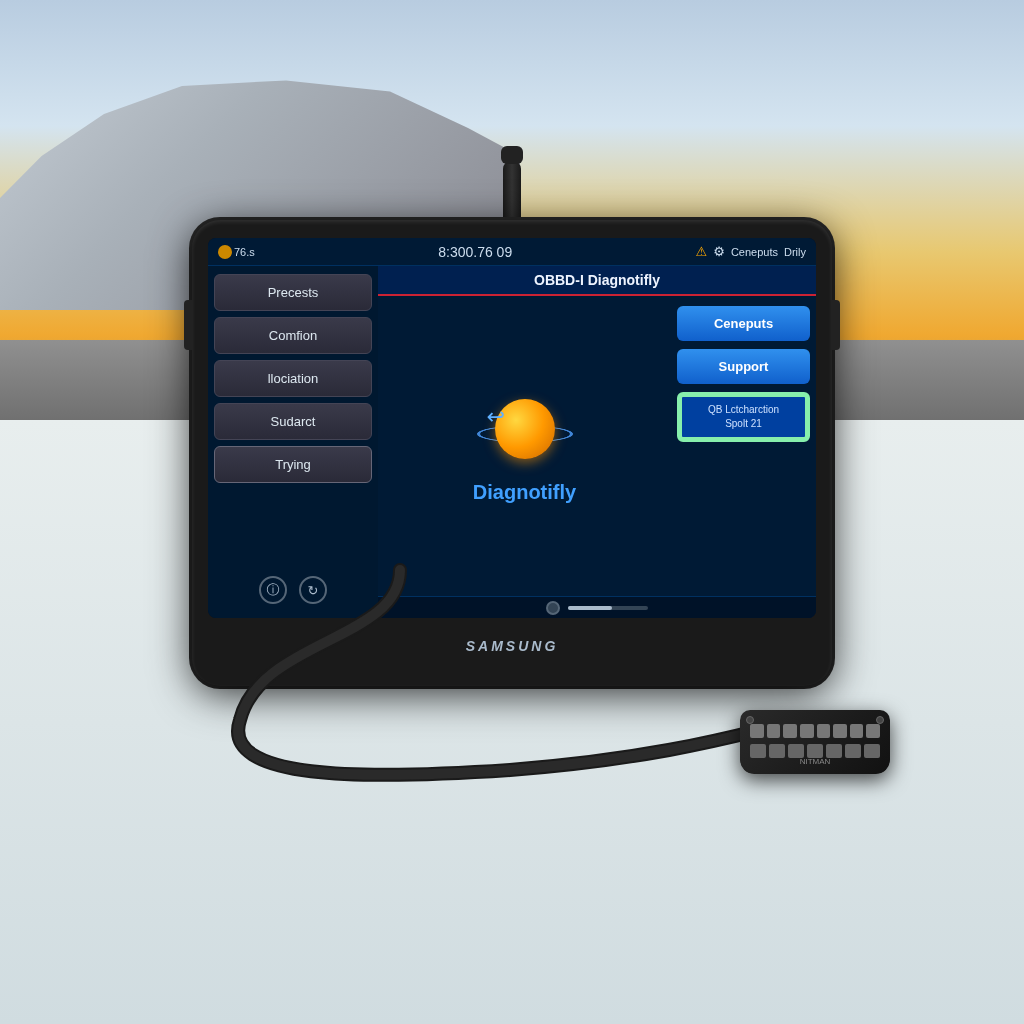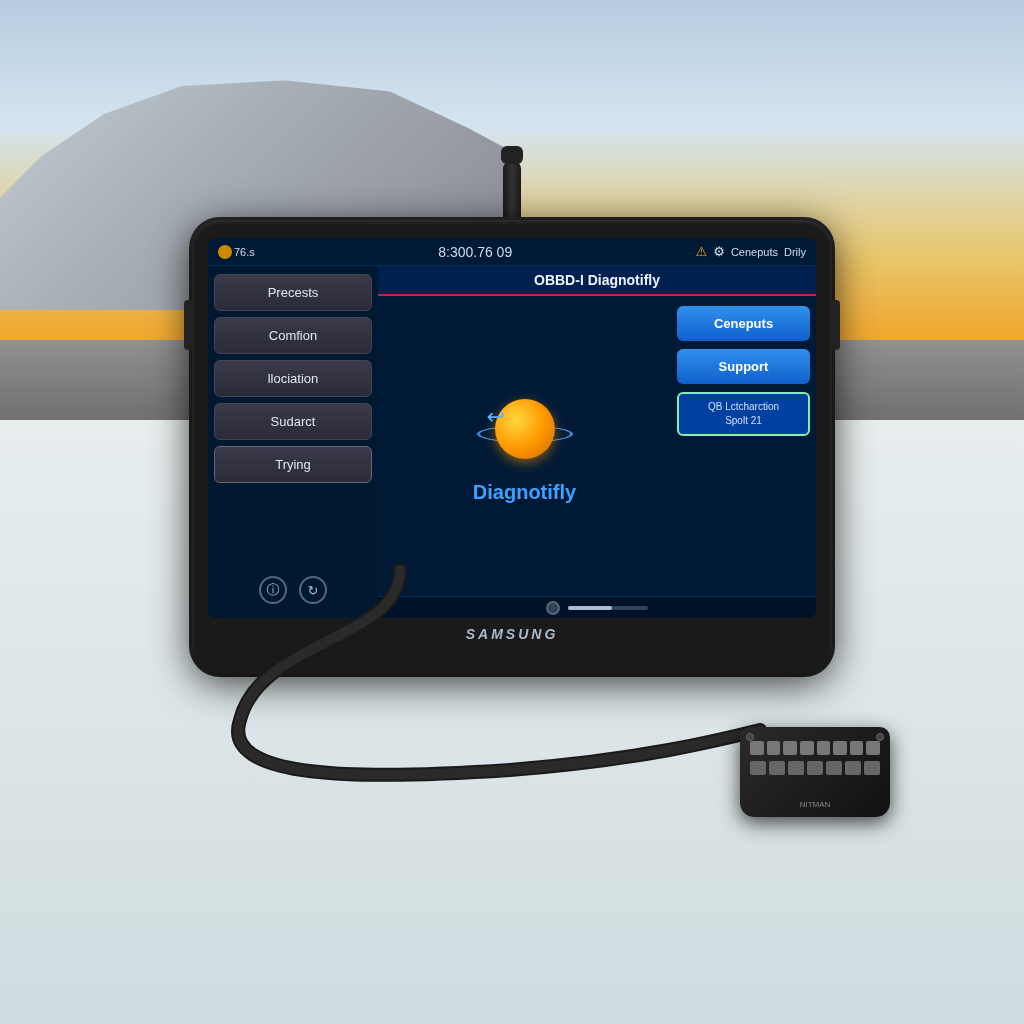--- a/index.html
+++ b/index.html
@@ -315,21 +315,21 @@
       border-radius: 6px;
       padding: 10px 6px;
       text-align: center;
       font-size: 13px;
       font-weight: 600;
       cursor: pointer;
     }
 
     .info-box {
       background: #0040a0;
-      border: 2px solid #86efac;
+      border: 5px solid #86efac;
       border-radius: 6px;
       padding: 6px 8px;
       color: #cce0ff;
       font-size: 10px;
       line-height: 1.4;
       text-align: center;
     }
 
     .info-box-2 {
       background: #001830;
@@ -379,21 +379,21 @@
       border-radius: 2px;
     }
 
     
     .samsung-brand {
       text-align: center;
       color: #aabbcc;
       font-size: 14px;
       font-weight: 600;
       letter-spacing: 3px;
-      padding: 8px 0 4px;
+      padding: 20px 0 4px;
       font-style: italic;
     }
 
     .cable-path {
       position: absolute;
       top: 0;
       left: 0;
       width: 100%;
       height: 100%;
     }
@@ -516,21 +516,21 @@
   </div>
 
 </div>
 
 <svg class="cable-path" style="position:absolute;top:560px;left:160px;width:680px;height:230px;pointer-events:none;">
   <path d="M 240 10 C 240 80, 100 80, 80 160 C 60 220, 200 220, 350 210 C 480 200, 560 180, 600 170" stroke="#1a1a1a" stroke-width="14" fill="none" stroke-linecap="round"></path>
   <path d="M 240 10 C 240 80, 100 80, 80 160 C 60 220, 200 220, 350 210 C 480 200, 560 180, 600 170" stroke="#2a2a2a" stroke-width="10" fill="none" stroke-linecap="round"></path>
 </svg>
 
 <div style="position:absolute;top:710px;left:740px;width:150px;height:95px;">
-  <div style="width:150px;height:90px;background:linear-gradient(135deg,#2a2a2a,#111);border-radius:10px 10px 14px 14px;box-shadow:0 6px 20px rgba(0,0,0,0.7);position:relative;margin-top:17px;">
+  <div style="width:150px;height:64px;background:linear-gradient(135deg,#2a2a2a,#111);border-radius:10px 10px 14px 14px;box-shadow:0 6px 20px rgba(0,0,0,0.7);position:relative;">
 
     <div style="position:absolute;top:14px;left:10px;right:10px;display:grid;grid-template-columns:repeat(8,1fr);gap:3px;">
       <div style="background:#777;height:14px;border-radius:2px;"></div>
       <div style="background:#777;height:14px;border-radius:2px;"></div>
       <div style="background:#777;height:14px;border-radius:2px;"></div>
       <div style="background:#777;height:14px;border-radius:2px;"></div>
       <div style="background:#777;height:14px;border-radius:2px;"></div>
       <div style="background:#777;height:14px;border-radius:2px;"></div>
       <div style="background:#777;height:14px;border-radius:2px;"></div>
       <div style="background:#777;height:14px;border-radius:2px;"></div>

